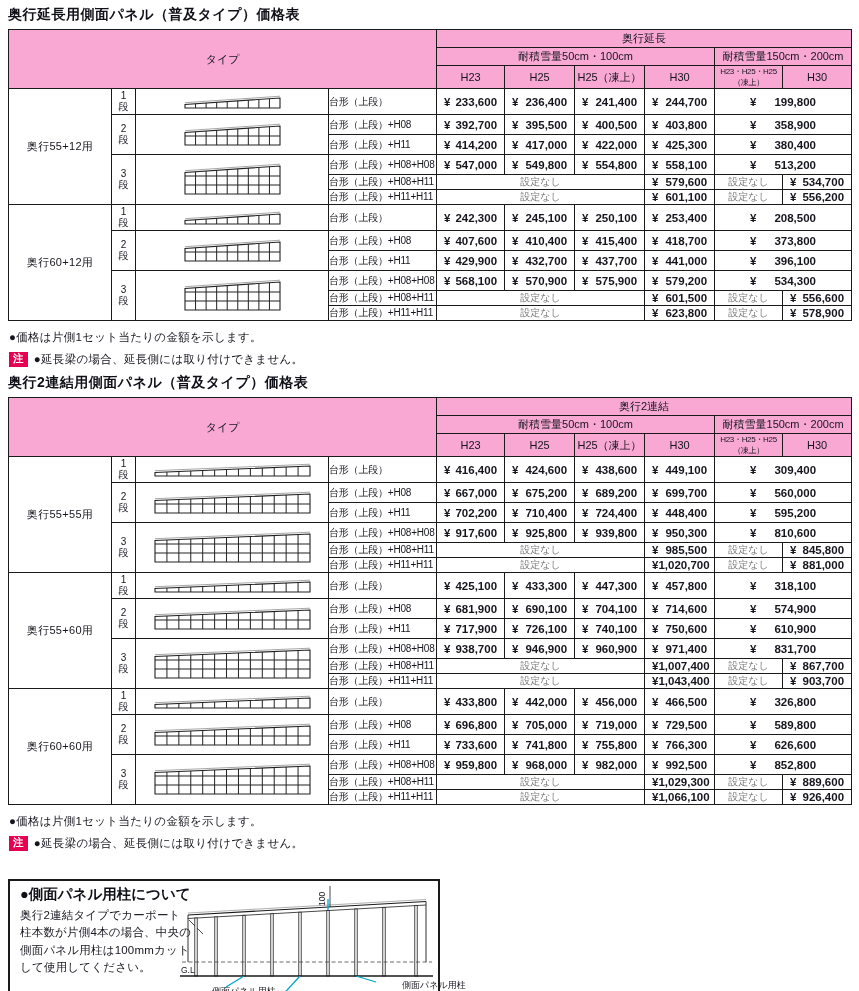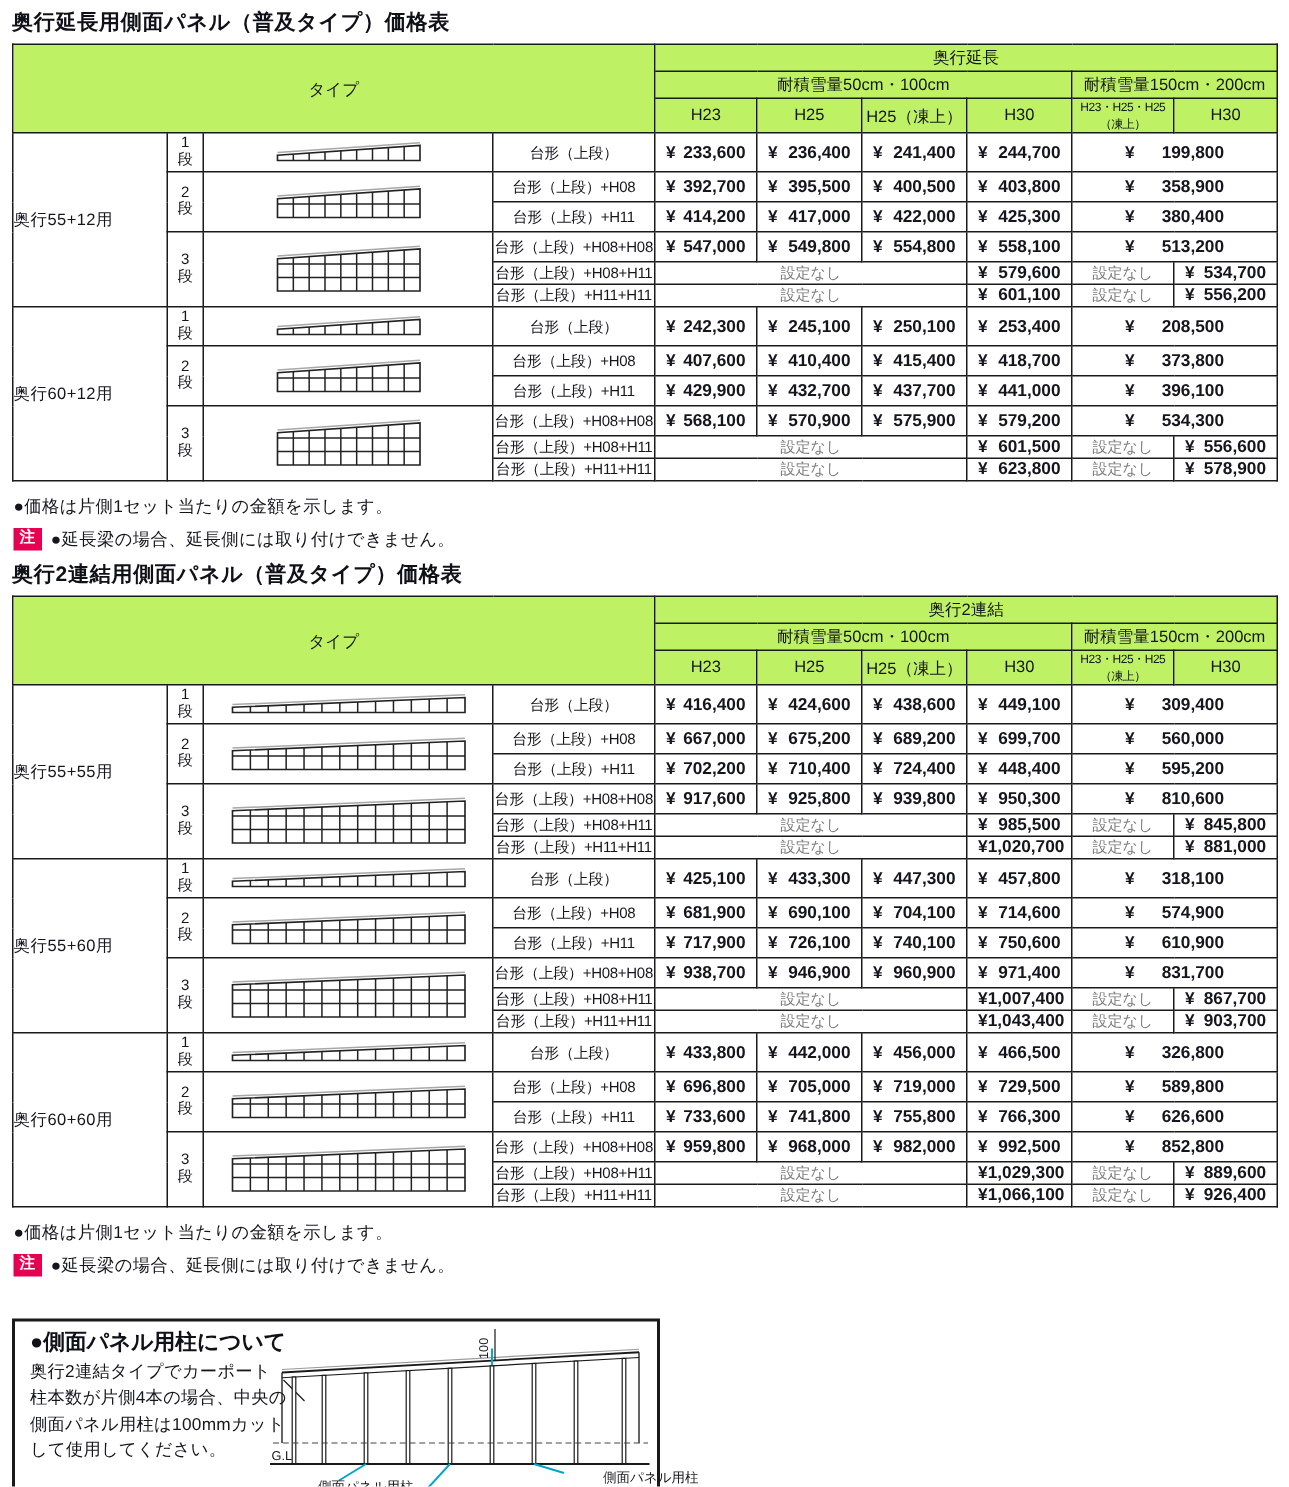--- a/index.html
+++ b/index.html
@@ -6,30 +6,30 @@
   body{
     width:859px;height:991px;
     font-family:"Liberation Sans","DejaVu Sans",sans-serif;
     color:#15151e;position:relative;overflow:hidden;
   }
   .page{padding:6px 0 0 8px;}
   h2.tbl-title{font-size:14px;font-weight:bold;margin:0 0 5px 0;color:#101018;letter-spacing:.5px;}
   table.price-table{border-collapse:collapse;table-layout:fixed;width:843px;border:1.5px solid #1a1a1a;}
   table.price-table th,table.price-table td{border:1px solid #1a1a1a;padding:0;overflow:hidden;}
   thead tr{height:18px;}
-  th.hd{background:#bef264;font-weight:normal;font-size:11px;text-align:center;}
+  th.hd{background:#f9a8d4;font-weight:normal;font-size:11px;text-align:center;}
   th.hd.ch4{font-size:8px;letter-spacing:-.3px;}
   tr.r-big{height:26px;}
   tr.r-mid{height:20px;}
   tr.r-thin{height:14px;padding-left:28px;}
-  td.group-cell{font-size:11px;letter-spacing:.3px;}
+  td.group-cell{font-size:11px;text-align:center;letter-spacing:.3px;}
   td.dan-cell{font-size:10px;text-align:center;line-height:1.05;}
   td.dan-cell .dn{display:block;}
   td.draw-cell{text-align:center;vertical-align:middle;background:#fff;}
-  td.subtype{font-size:10px;text-align:center;letter-spacing:-.2px;}
+  td.subtype{font-size:10px;text-align:left;letter-spacing:-.2px;}
   td.price{font-size:11.5px;font-weight:bold;}
   td.price .pwrap{display:flex;justify-content:space-between;align-items:center;padding:0 7px;}
   td.price.merged .pwrap{justify-content:center;gap:18px;}
   td.noset{color:#7a7a7a;font-size:10px;text-align:center;font-weight:normal;}
   .notes{margin:9px 0 0 1px;}
   .note-line{font-size:11.5px;margin-bottom:7px;letter-spacing:.3px;display:flex;align-items:center;}
   .note-badge{display:inline-block;background:#e60051;color:#fff;font-size:10.5px;font-weight:bold;
     padding:1px 4px 2px 4px;margin-right:6px;line-height:1.1;}
   .sec2{margin-top:23px;}
   

